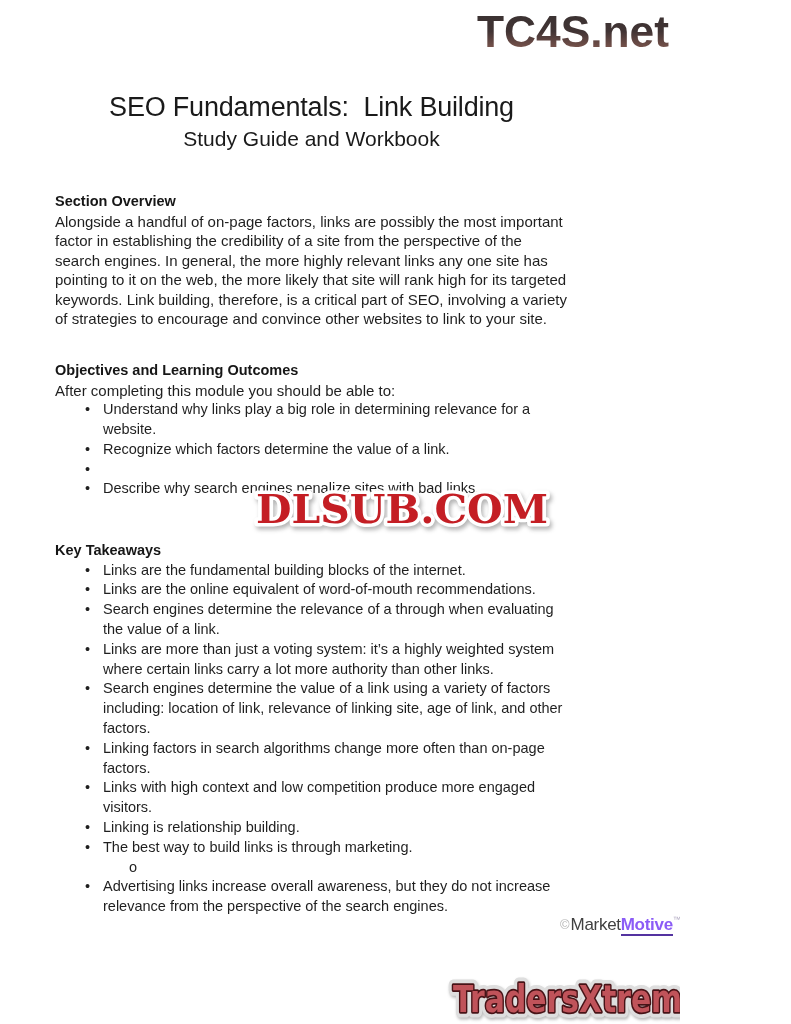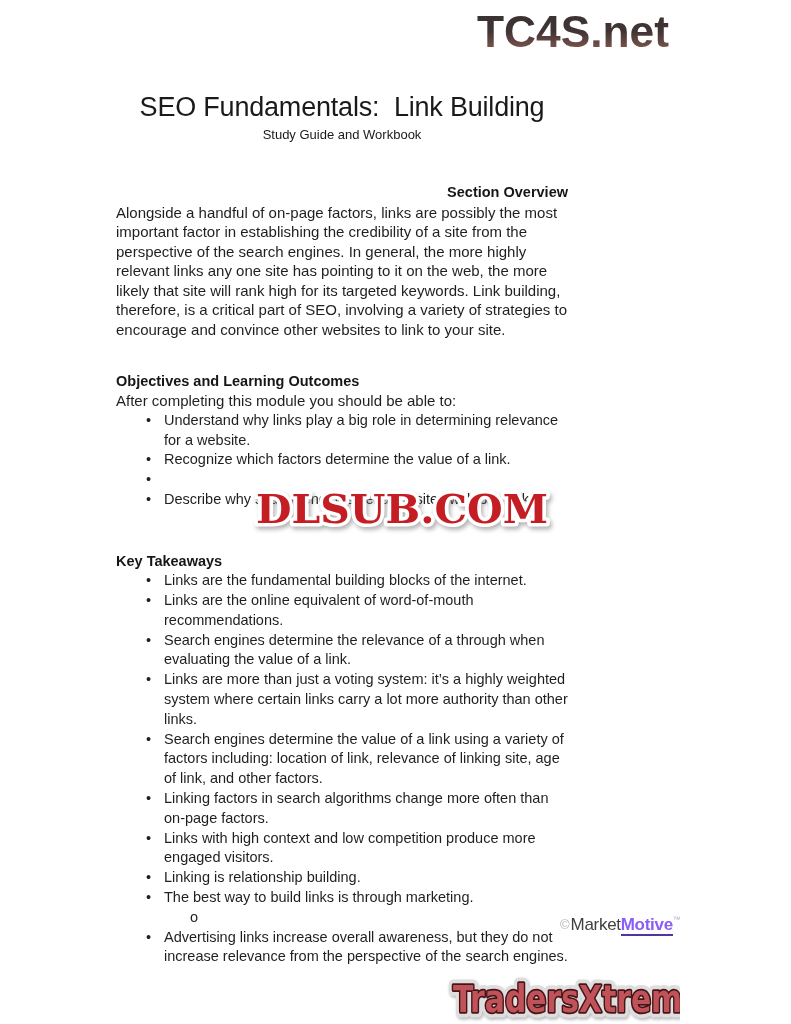--- a/index.html
+++ b/index.html
@@ -5,43 +5,43 @@
   html, body { margin: 0; padding: 0; background: #ffffff; }
   .page {
     position: relative;
     width: 680px;
     height: 1024px;
     background: #ffffff;
     overflow: hidden;
     font-family: "Liberation Sans", sans-serif;
     color: #1f1f1f;
   }
-  .content { padding: 92px 112px 0 116px; }
+  .content { padding: 92px 112px 0 55px; }
   .doc-title {
     margin: 0;
     font-size: 27px;
     font-weight: 400;
     text-align: center;
     letter-spacing: -0.2px;
     color: #1a1a1a;
     white-space: pre-wrap;
   }
   .doc-subtitle {
     margin-top: 4px;
-    font-size: 13px;
+    font-size: 21px;
     text-align: center;
     color: #1a1a1a;
   }
   .heading {
     font-weight: bold;
     font-size: 14.5px;
     line-height: 19.5px;
     color: #161616;
   }
-  .h-overview  { margin-top: 41px; text-align: right; }
+  .h-overview  { margin-top: 41px; }
   .h-objectives{ margin-top: 32px; }
   .h-takeaways { margin-top: 42px; }
   .body-text {
     margin: 0;
     font-size: 15px;
     line-height: 19.6px;
   }
   .bullet-row {
     display: flex;
     font-size: 14.5px;

